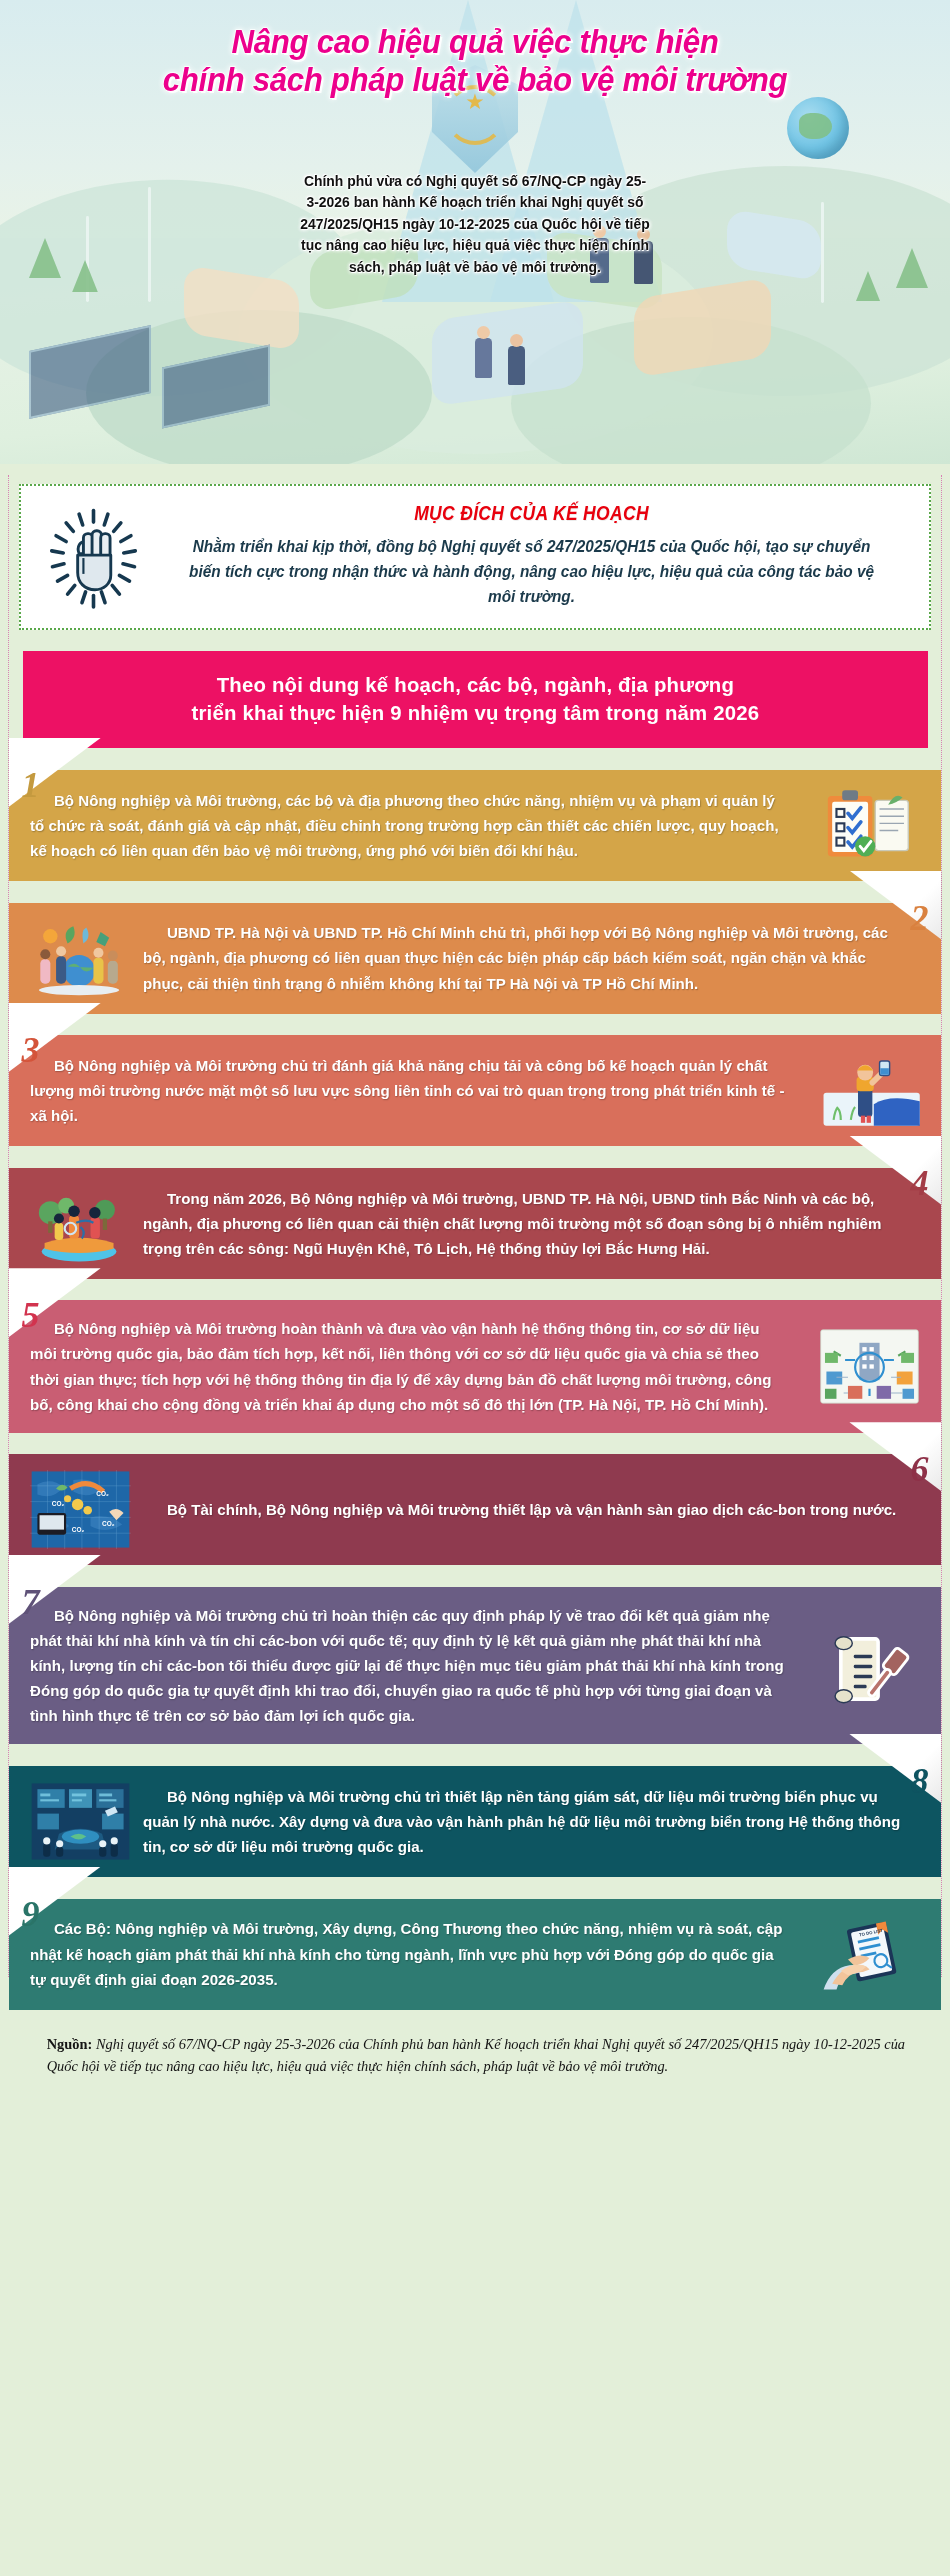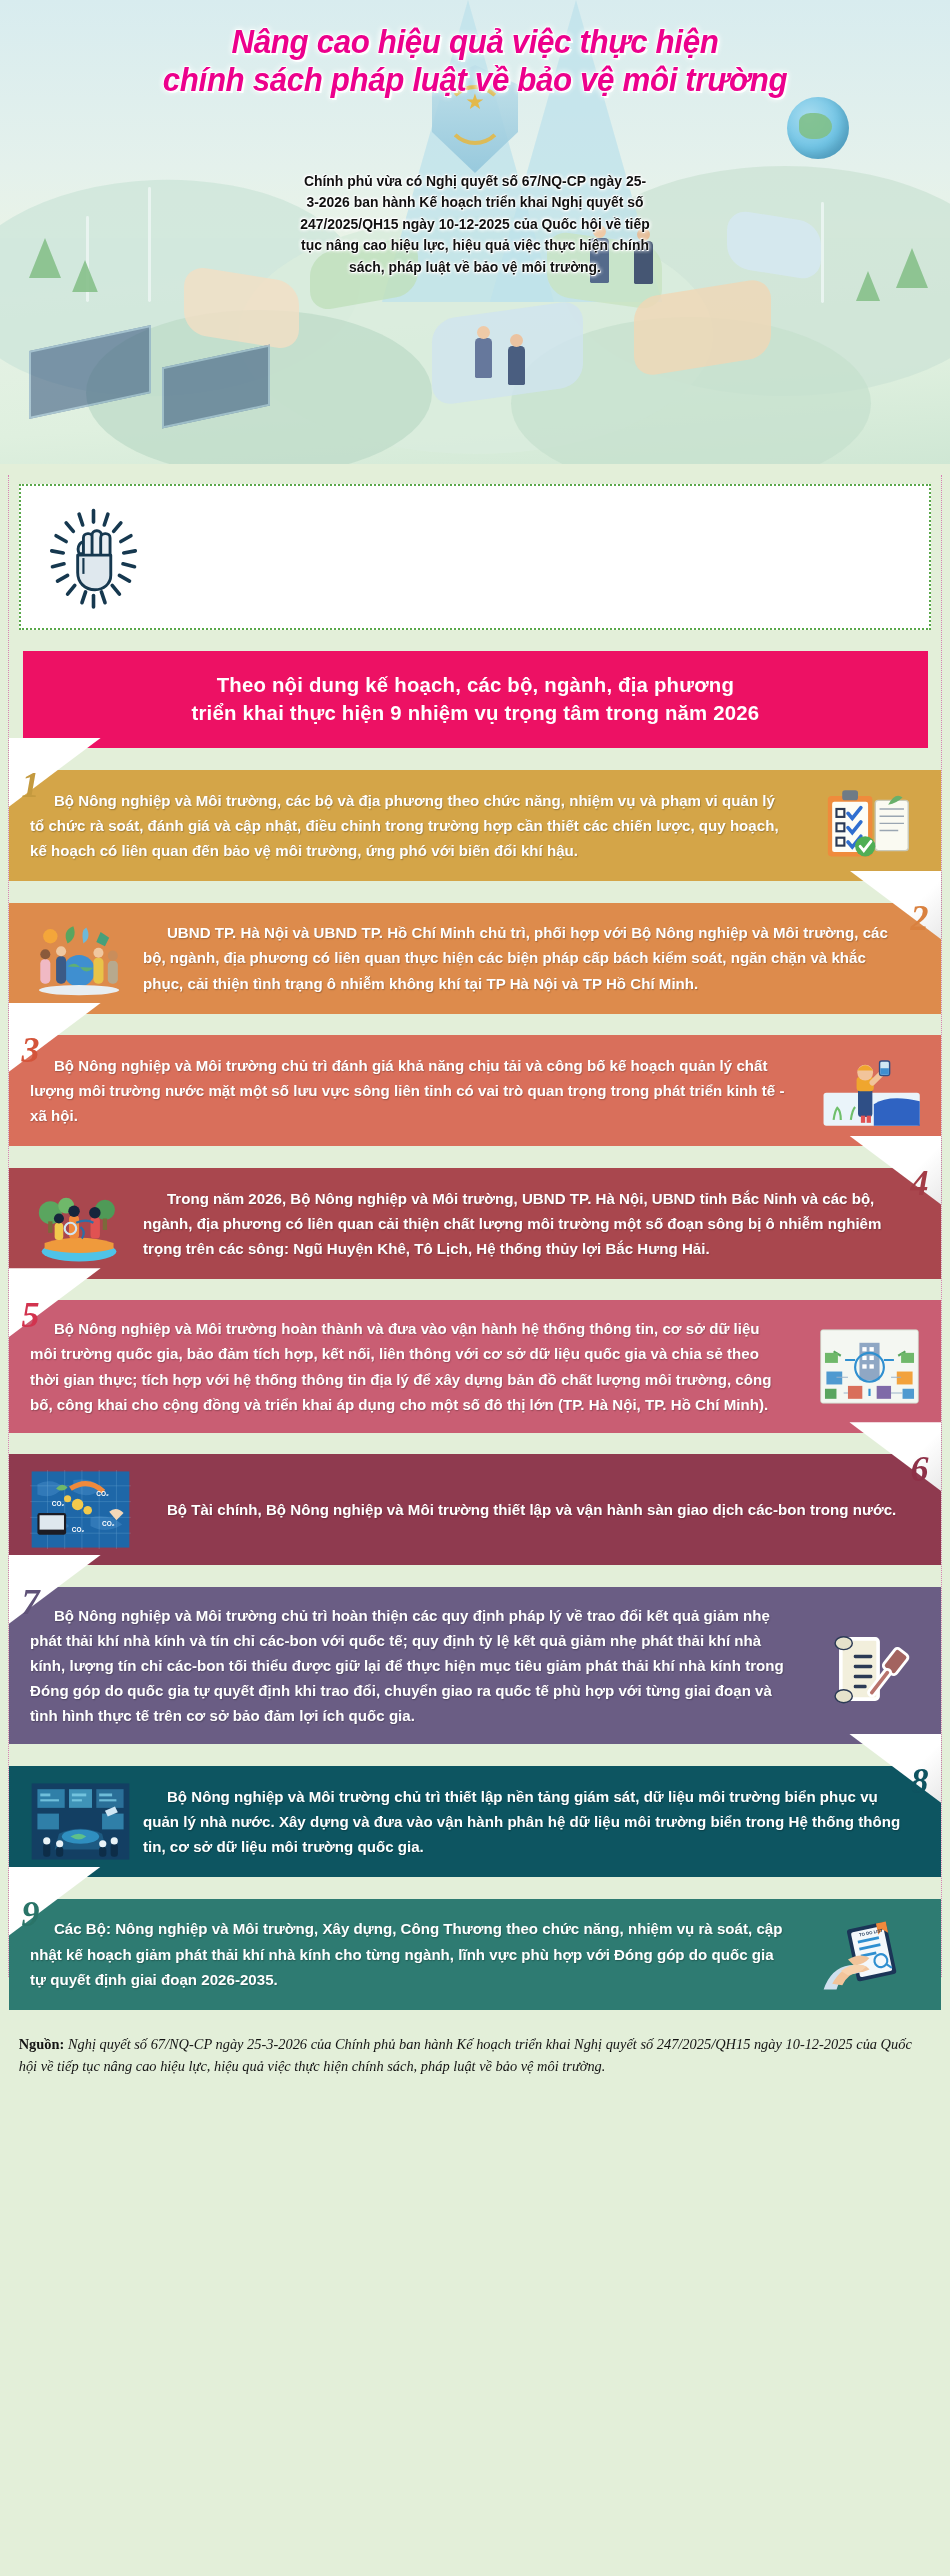--- a/index.html
+++ b/index.html
@@ -195,21 +195,21 @@
   .c5 { background:#c95e73; } .c5 .num { color:#d2334e; }
   .c6 { background:#8f3a4f; } .c6 .num { color:#8e3148; }
   .c7 { background:#6a5d84; } .c7 .num { color:#5f5278; }
   .c8 { background:#0d5561; } .c8 .num { color:#0e5360; }
   .c9 { background:#2e7b72; } .c9 .num { color:#2a7468; }
 
   .art-box { width:101px; height:79px; position:relative; flex:0 0 101px;}
 
   
   .footer {
-    padding: 24.5px 18.7px 7.2px 18.7px; text-align:left;
+    padding: 24.5px 18.7px 7.2px 18.7px; text-align:left;margin-left:28px;
   }
   .footer-src {
     font-family:"Liberation Serif", serif;
     font-size:14.4px; line-height:1.5; color:#141414; font-style:italic;
   }
   .footer-src b { font-style:normal; font-weight:bold; }
   .logo-wrap { text-align:center; padding:16px 0 13px 0;}
   .logo-canth {
     display:inline-block; position:relative;
   }
@@ -311,20 +311,24 @@
         <g transform="translate(40,32)">
           <path d="M6 34 C2 24 8 16 14 18 L14 34 Z" fill="#e9eff3" stroke="#16384f" stroke-width="4" stroke-linejoin="round"></path>
           <rect x="12" y="6" width="13" height="34" rx="6" fill="#e9eff3" stroke="#16384f" stroke-width="4"></rect>
           <rect x="24" y="2" width="13" height="38" rx="6" fill="#e9eff3" stroke="#16384f" stroke-width="4"></rect>
           <rect x="36" y="6" width="13" height="34" rx="6" fill="#e9eff3" stroke="#16384f" stroke-width="4"></rect>
           <path d="M4 36 L50 36 L50 64 C50 76 40 84 28 84 C14 84 4 74 4 60 Z" fill="#dfe8ee" stroke="#16384f" stroke-width="4" stroke-linejoin="round"></path>
           <path d="M12 40 L12 62" stroke="#16384f" stroke-width="3" fill="none"></path>
         </g>
       </svg>
     </div>
+    <div class="purpose-body">
+      <div class="purpose-title">MỤC ĐÍCH CỦA KẾ HOẠCH</div>
+      <div class="purpose-text">Nhằm triển khai kịp thời, đồng bộ Nghị quyết số 247/2025/QH15 của Quốc hội, tạo sự chuyển biến tích cực trong nhận thức và hành động, nâng cao hiệu lực, hiệu quả của công tác bảo vệ môi trường.</div>
+    </div>
   </div>
 </div>
 
 <div class="banner">
   <div>Theo nội dung kế hoạch, các bộ, ngành, địa phương</div>
   <div>triển khai thực hiện 9 nhiệm vụ trọng tâm trong năm 2026</div>
 </div>
 
 <div class="tasks" id="tasks-container">
     <div class="task c1" style="background: rgb(212, 165, 72);">

